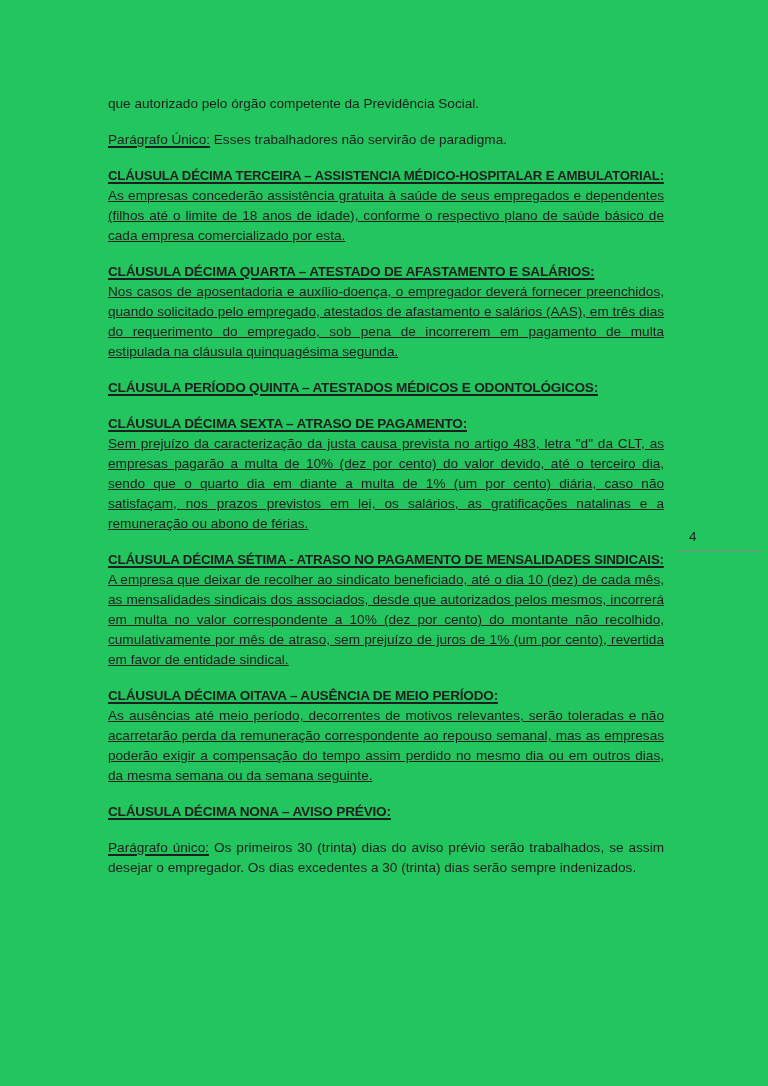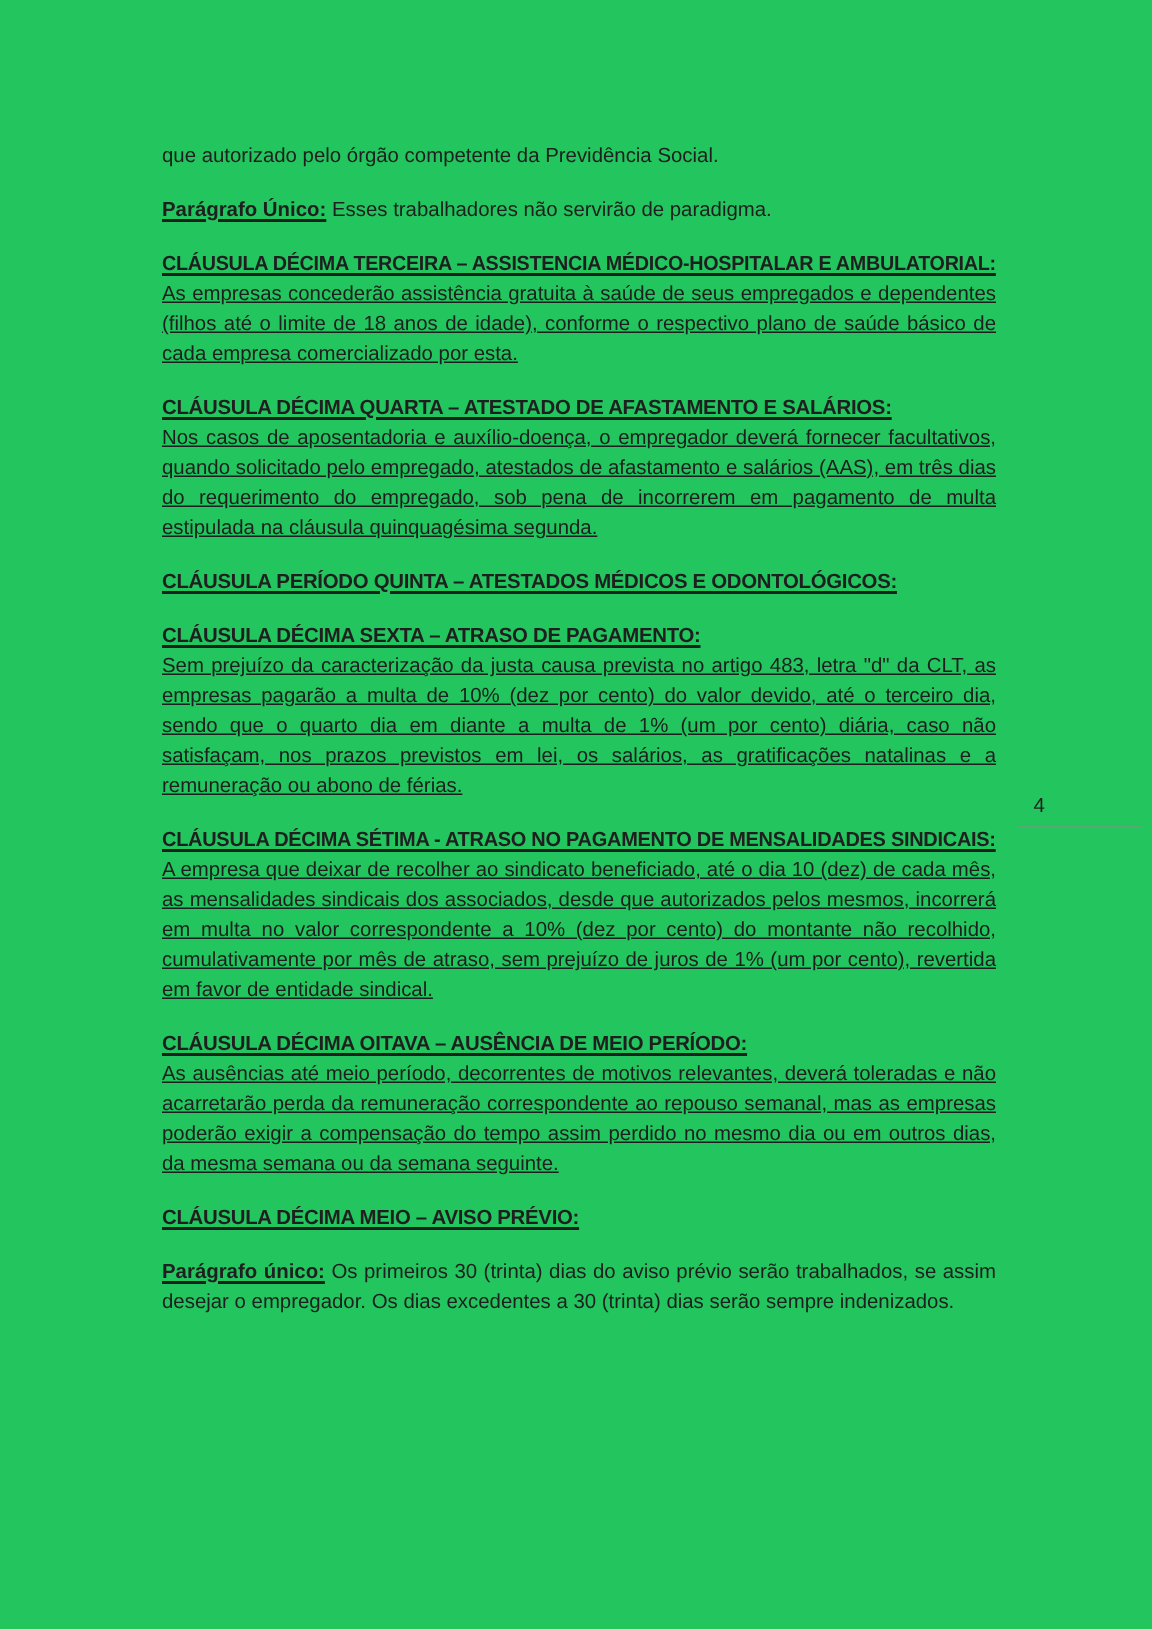--- a/index.html
+++ b/index.html
@@ -19,21 +19,21 @@
     left: 108px;
     top: 94px;
     width: 556px;
   }
   .para, .clause { margin: 0 0 16px 0; }
   .para {
     text-align: justify;
   }
   .para p, .clause p { margin: 0; text-decoration: underline; }
   .lead {
-    font-weight: 700;
+    font-weight: 400;
     text-decoration: underline;
     text-decoration-thickness: 1.5px;
     text-underline-offset: 2px;
   }
   .clause-heading {
     margin: 0;
     font-size: 13.6px;
     font-weight: 700;
     text-decoration: underline;
     text-decoration-thickness: 1.5px;
@@ -73,44 +73,44 @@
 
   <p class="para"><span class="lead">Parágrafo Único:</span><span class="lead-spacer"> </span><span class="body-text">Esses trabalhadores não servirão de paradigma.</span></p>
 
   <section class="clause">
     <h2 class="clause-heading" style="transform: scaleX(0.968641); transform-origin: 0px 50%;">CLÁUSULA DÉCIMA TERCEIRA – ASSISTENCIA MÉDICO-HOSPITALAR E AMBULATORIAL:</h2>
     <p class="clause-body">As empresas concederão assistência gratuita à saúde de seus empregados e dependentes (filhos até o limite de 18 anos de idade), conforme o respectivo plano de saúde básico de cada empresa comercializado por esta.</p>
   </section>
 
   <section class="clause">
     <h2 class="clause-heading">CLÁUSULA DÉCIMA QUARTA – ATESTADO DE AFASTAMENTO E SALÁRIOS:</h2>
-    <p class="clause-body">Nos casos de aposentadoria e auxílio-doença, o empregador deverá fornecer facultativos, quando solicitado pelo empregado, atestados de afastamento e salários (AAS), em três dias do requerimento do empregado, sob pena de incorrerem em pagamento de multa estipulada na cláusula quinquagésima segunda.</p>
+    <p class="clause-body">Nos casos de aposentadoria e auxílio-doença, o empregador deverá fornecer preenchidos, quando solicitado pelo empregado, atestados de afastamento e salários (AAS), em três dias do requerimento do empregado, sob pena de incorrerem em pagamento de multa estipulada na cláusula quinquagésima segunda.</p>
   </section>
 
   <section class="clause">
     <h2 class="clause-heading">CLÁUSULA PERÍODO QUINTA – ATESTADOS MÉDICOS E ODONTOLÓGICOS:</h2>
   </section>
 
   <section class="clause">
     <h2 class="clause-heading">CLÁUSULA DÉCIMA SEXTA – ATRASO DE PAGAMENTO:</h2>
     <p class="clause-body">Sem prejuízo da caracterização da justa causa prevista no artigo 483, letra "d" da CLT, as empresas pagarão a multa de 10% (dez por cento) do valor devido, até o terceiro dia, sendo que o quarto dia em diante a multa de 1% (um por cento) diária, caso não satisfaçam, nos prazos previstos em lei, os salários, as gratificações natalinas e a remuneração ou abono de férias.</p>
   </section>
 
   <section class="clause">
     <h2 class="clause-heading" style="transform: scaleX(0.9806); transform-origin: 0px 50%;">CLÁUSULA DÉCIMA SÉTIMA - ATRASO NO PAGAMENTO DE MENSALIDADES SINDICAIS:</h2>
     <p class="clause-body">A empresa que deixar de recolher ao sindicato beneficiado, até o dia 10 (dez) de cada mês, as mensalidades sindicais dos associados, desde que autorizados pelos mesmos, incorrerá em multa no valor correspondente a 10% (dez por cento) do montante não recolhido, cumulativamente por mês de atraso, sem prejuízo de juros de 1% (um por cento), revertida em favor de entidade sindical.</p>
   </section>
 
   <section class="clause">
     <h2 class="clause-heading">CLÁUSULA DÉCIMA OITAVA – AUSÊNCIA DE MEIO PERÍODO:</h2>
-    <p class="clause-body">As ausências até meio período, decorrentes de motivos relevantes, deverá toleradas e não acarretarão perda da remuneração correspondente ao repouso semanal, mas as empresas poderão exigir a compensação do tempo assim perdido no mesmo dia ou em outros dias, da mesma semana ou da semana seguinte.</p>
+    <p class="clause-body">As ausências até meio período, decorrentes de motivos relevantes, serão toleradas e não acarretarão perda da remuneração correspondente ao repouso semanal, mas as empresas poderão exigir a compensação do tempo assim perdido no mesmo dia ou em outros dias, da mesma semana ou da semana seguinte.</p>
   </section>
 
   <section class="clause">
-    <h2 class="clause-heading">CLÁUSULA DÉCIMA MEIO – AVISO PRÉVIO:</h2>
+    <h2 class="clause-heading">CLÁUSULA DÉCIMA NONA – AVISO PRÉVIO:</h2>
   </section>
 
   <p class="para"><span class="lead">Parágrafo único:</span><span class="lead-spacer"> </span><span class="body-text">Os primeiros 30 (trinta) dias do aviso prévio serão trabalhados, se assim desejar o empregador. Os dias excedentes a 30 (trinta) dias serão sempre indenizados.</span></p>
 </main>
   <aside class="pagenum">
     <span class="num">4</span>
     <span class="rule" style="border-top-color: rgb(139, 139, 139);"></span>
   </aside>
 </div>
 

